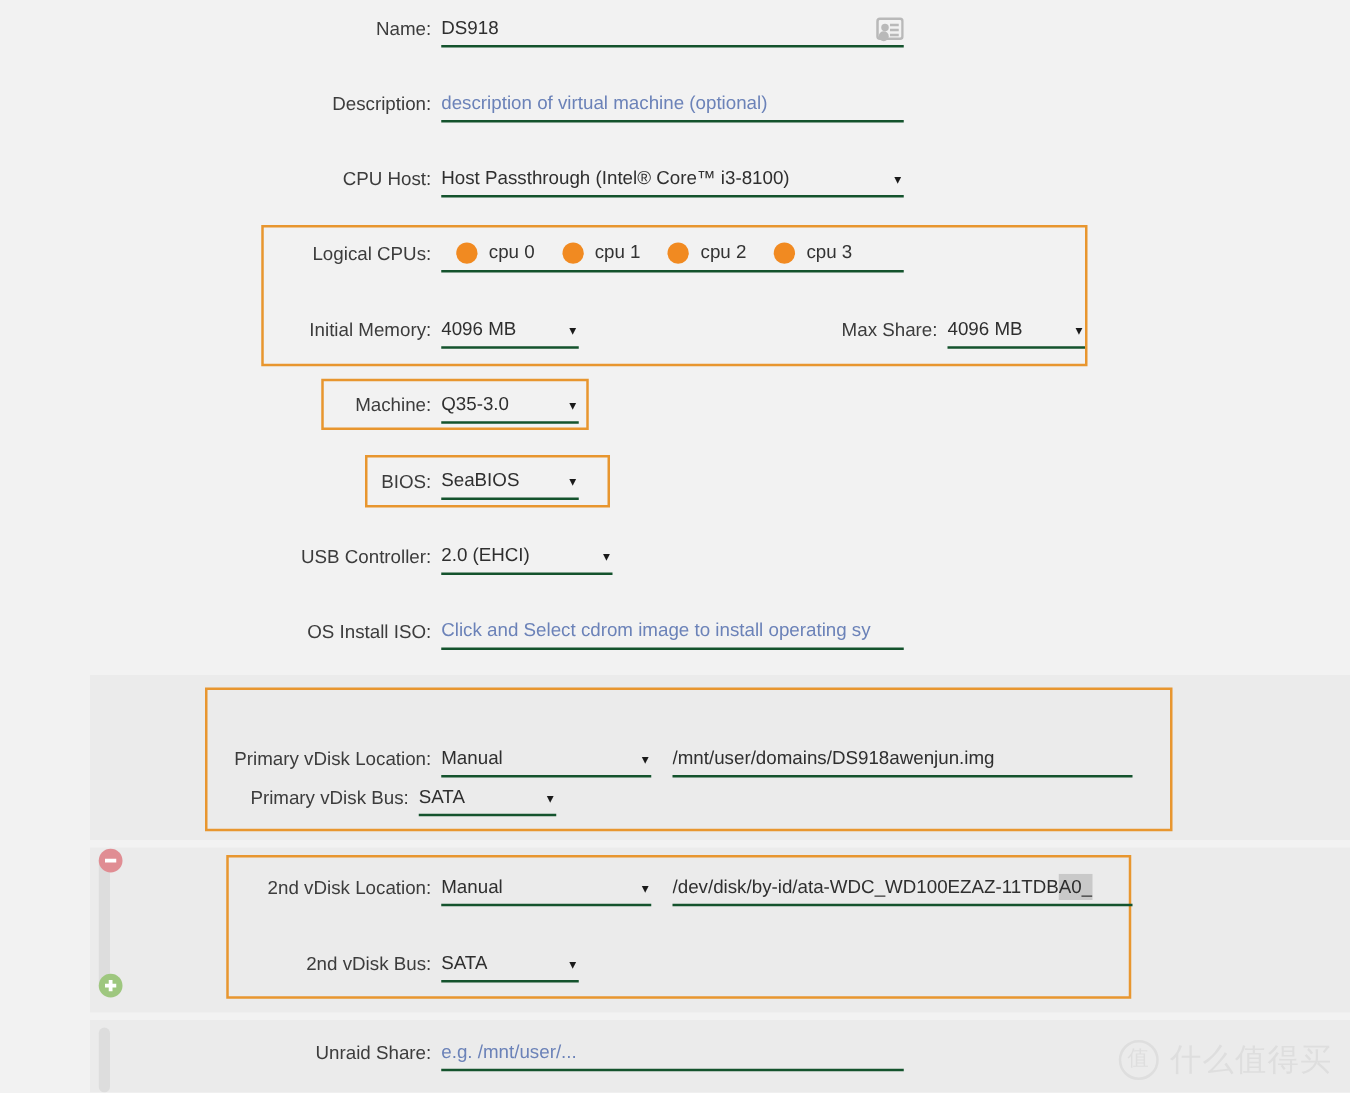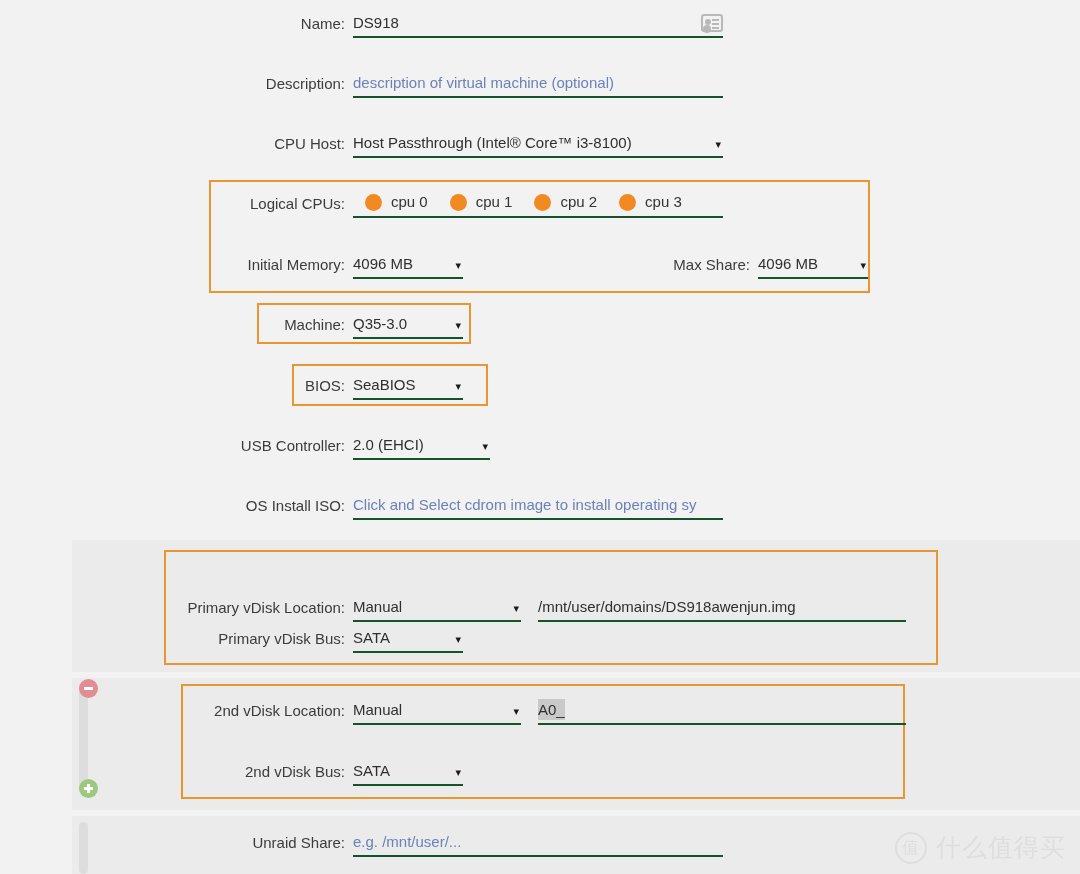--- a/index.html
+++ b/index.html
@@ -299,37 +299,38 @@
   <div class="lbl" style="width:235px;">Primary vDisk Location:</div>
   <div class="fld" style="width:168px;">
     <span class="val">Manual</span>
     <span class="caret">▾</span>
   </div>
   <div class="fld" style="width:368px;margin-left:17px;">
     <span class="val">/mnt/user/domains/DS918awenjun.img</span>
   </div>
 </div>
 
-<div class="row" style="left:110px;top:627px;">
+<div class="row" style="left:92px;top:627px;">
   <div class="lbl" style="width:235px;">Primary vDisk Bus:</div>
   <div class="fld" style="width:110px;">
     <span class="val">SATA</span>
     <span class="caret">▾</span>
   </div>
 </div>
 
 <div class="hl" style="left: 181px; top: 684px; width: 724px; height: 115px; border-color: rgb(232, 150, 47);"></div>
 
 <div class="row" style="left:110px;top:699px;">
   <div class="lbl" style="width:235px;">2nd vDisk Location:</div>
   <div class="fld" style="width:168px;">
     <span class="val">Manual</span>
     <span class="caret">▾</span>
   </div>
   <div class="fld" style="width:368px;margin-left:17px;">
+    <span class="val">/dev/disk/by-id/ata-WDC_WD100EZAZ-11TDB</span>
       <span class="val sel">A0_</span>
   </div>
 </div>
 
 <div class="row" style="left:110px;top:760px;">
   <div class="lbl" style="width:235px;">2nd vDisk Bus:</div>
   <div class="fld" style="width:110px;">
     <span class="val">SATA</span>
     <span class="caret">▾</span>
   </div>

